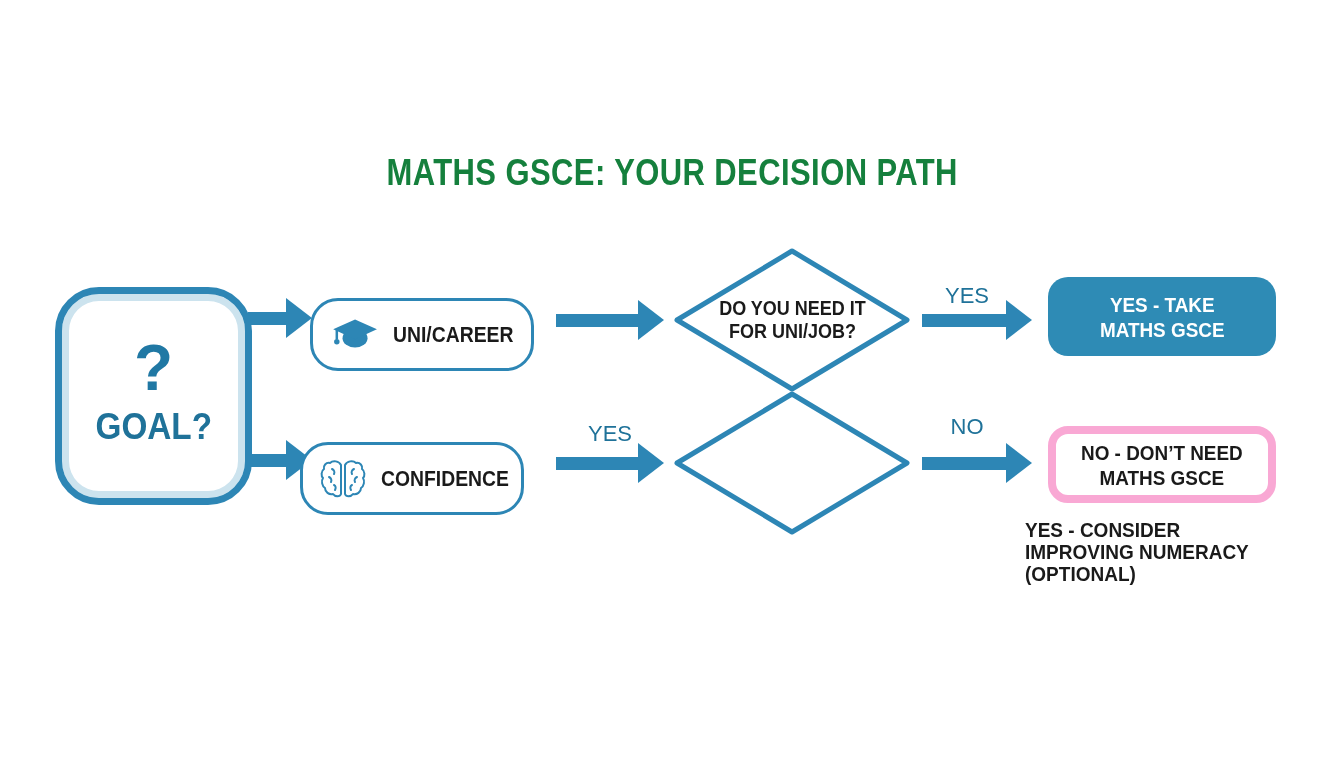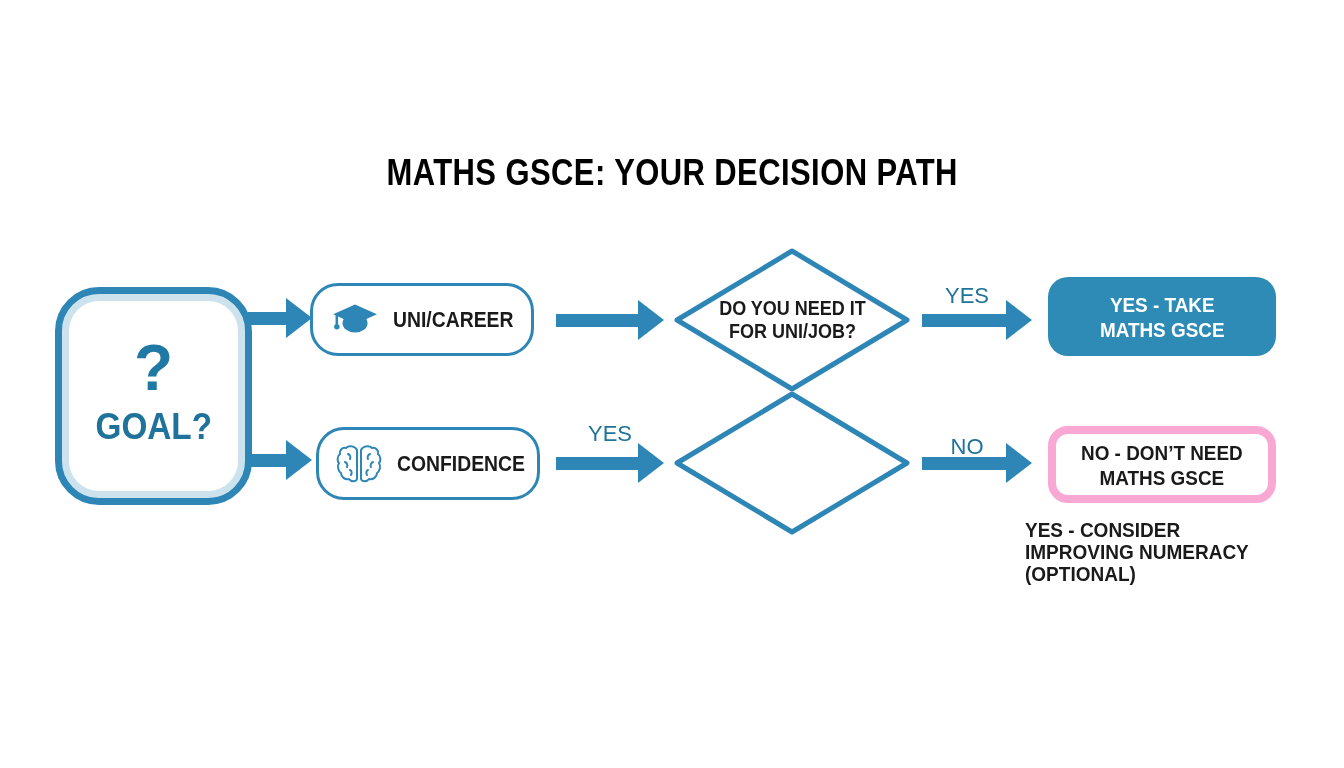--- a/index.html
+++ b/index.html
@@ -6,39 +6,39 @@
   body{
     width:1344px;height:768px;position:relative;overflow:hidden;
     background:#ffffff;
     font-family:"Liberation Sans", sans-serif;
   }
   .abs{position:absolute;}
 
   
   .title{
     left:0;top:152px;width:1344px;text-align:center;
-    color:#000000;font-size:36px;font-weight:bold;letter-spacing:0.5px;
+    color:#15803d;font-size:36px;font-weight:bold;letter-spacing:0.5px;
   }
   .title span{display:inline-block;transform:scaleX(0.86);transform-origin:center;white-space:nowrap;}
 
   
   .goal-box{
     left:55px;top:287px;width:197px;height:218px;box-sizing:border-box;
     background:#ffffff;border:7px solid #2D86B5;border-radius:44px;
     box-shadow:inset 0 0 0 7px #CCE3EE;
     display:flex;flex-direction:column;align-items:center;justify-content:center;
   }
   .goal-q{color:#2078A4;font-size:64px;font-weight:bold;line-height:60px;margin-top:-6px;}
   .goal-label{color:#1F7299;font-size:37px;font-weight:bold;margin-top:8px;transform:scaleX(0.9);}
 
   
   .pill{
     width:224px;height:73px;box-sizing:border-box;
     background:#ffffff;border:3px solid #2D86B5;border-radius:28px;
-    display:flex;align-items:center;padding-left:16px;
+    display:flex;align-items:center;padding-left:16px;margin-top:15px;
   }
   .pill .icon{flex:0 0 auto;margin-right:14px;display:flex;align-items:center;}
   .pill .lbl{color:#1A1A1A;font-size:22px;font-weight:bold;transform:scaleX(0.88);transform-origin:left center;white-space:nowrap;}
 
   
   .diamond{width:240px;height:148px;}
   .diamond svg{position:absolute;left:0;top:0;}
   .diamond .dtext{
     position:absolute;left:20px;right:20px;top:0;bottom:0;
     display:flex;align-items:center;justify-content:center;text-align:center;
@@ -98,21 +98,21 @@
         <ellipse cx="25" cy="23" rx="12" ry="9"></ellipse>
         <polygon points="25,5 46,14.5 25,24 4,14.5"></polygon>
         <rect x="6.3" y="14.5" width="2.4" height="10" rx="1.2"></rect>
         <circle cx="7.5" cy="26.5" r="2.6"></circle>
       </g>
     </svg>
   </span>
   <span class="lbl">UNI/CAREER</span>
 </div>
 
-<div class="abs pill" style="left:316px;top:427px">
+<div class="abs pill" style="left:300px;top:427px">
   <span class="icon">
     <svg viewBox="0 0 48 44" width="48" height="44">
       <g fill="none" stroke="#2D86B5" stroke-width="2" stroke-linecap="round" stroke-linejoin="round">
         <path d="M22,8 C20,4 14,3 11,6 C7,5 4,9 5,12 C2,14 2,19 4,21 C2,24 3,29 6,31 C6,35 10,38 14,37 C16,40 21,40 22,37 Z"></path>
         <path d="M26,8 C28,4 34,3 37,6 C41,5 44,9 43,12 C46,14 46,19 44,21 C46,24 45,29 42,31 C42,35 38,38 34,37 C32,40 27,40 26,37 Z"></path>
         <path d="M13,12 C15,13 16,15 15,17"></path>
         <path d="M10,20 C12,21 13,23 12,25"></path>
         <path d="M15,28 C17,29 17,31 16,33"></path>
         <path d="M35,12 C33,13 32,15 33,17"></path>
         <path d="M38,20 C36,21 35,23 36,25"></path>
@@ -147,21 +147,21 @@
     <polygon points="5,74 120,5 235,74 120,143" fill="#ffffff" stroke="#2D86B5" stroke-width="5" stroke-linejoin="round"></polygon>
   </svg>
 </div>
 
 <div class="abs flow-label" style="left:922px;top:283px;width:90px">YES</div>
 <svg class="abs" style="left:922px;top:300px" width="110" height="40">
   <rect x="0" y="14" width="86" height="13" fill="#2D86B5"></rect>
   <polygon points="84,0 110,20 84,40" fill="#2D86B5"></polygon>
 </svg>
 
-<div class="abs flow-label" style="left:922px;top:434px;width:90px">NO</div>
+<div class="abs flow-label" style="left:922px;top:414px;width:90px">NO</div>
 <svg class="abs" style="left:922px;top:443px" width="110" height="40">
   <rect x="0" y="14" width="86" height="13" fill="#2D86B5"></rect>
   <polygon points="84,0 110,20 84,40" fill="#2D86B5"></polygon>
 </svg>
 
 <div class="abs outcome filled" style="left:1048px;top:277px">
   <span>YES - TAKE
 MATHS GSCE</span>
 </div>
 

